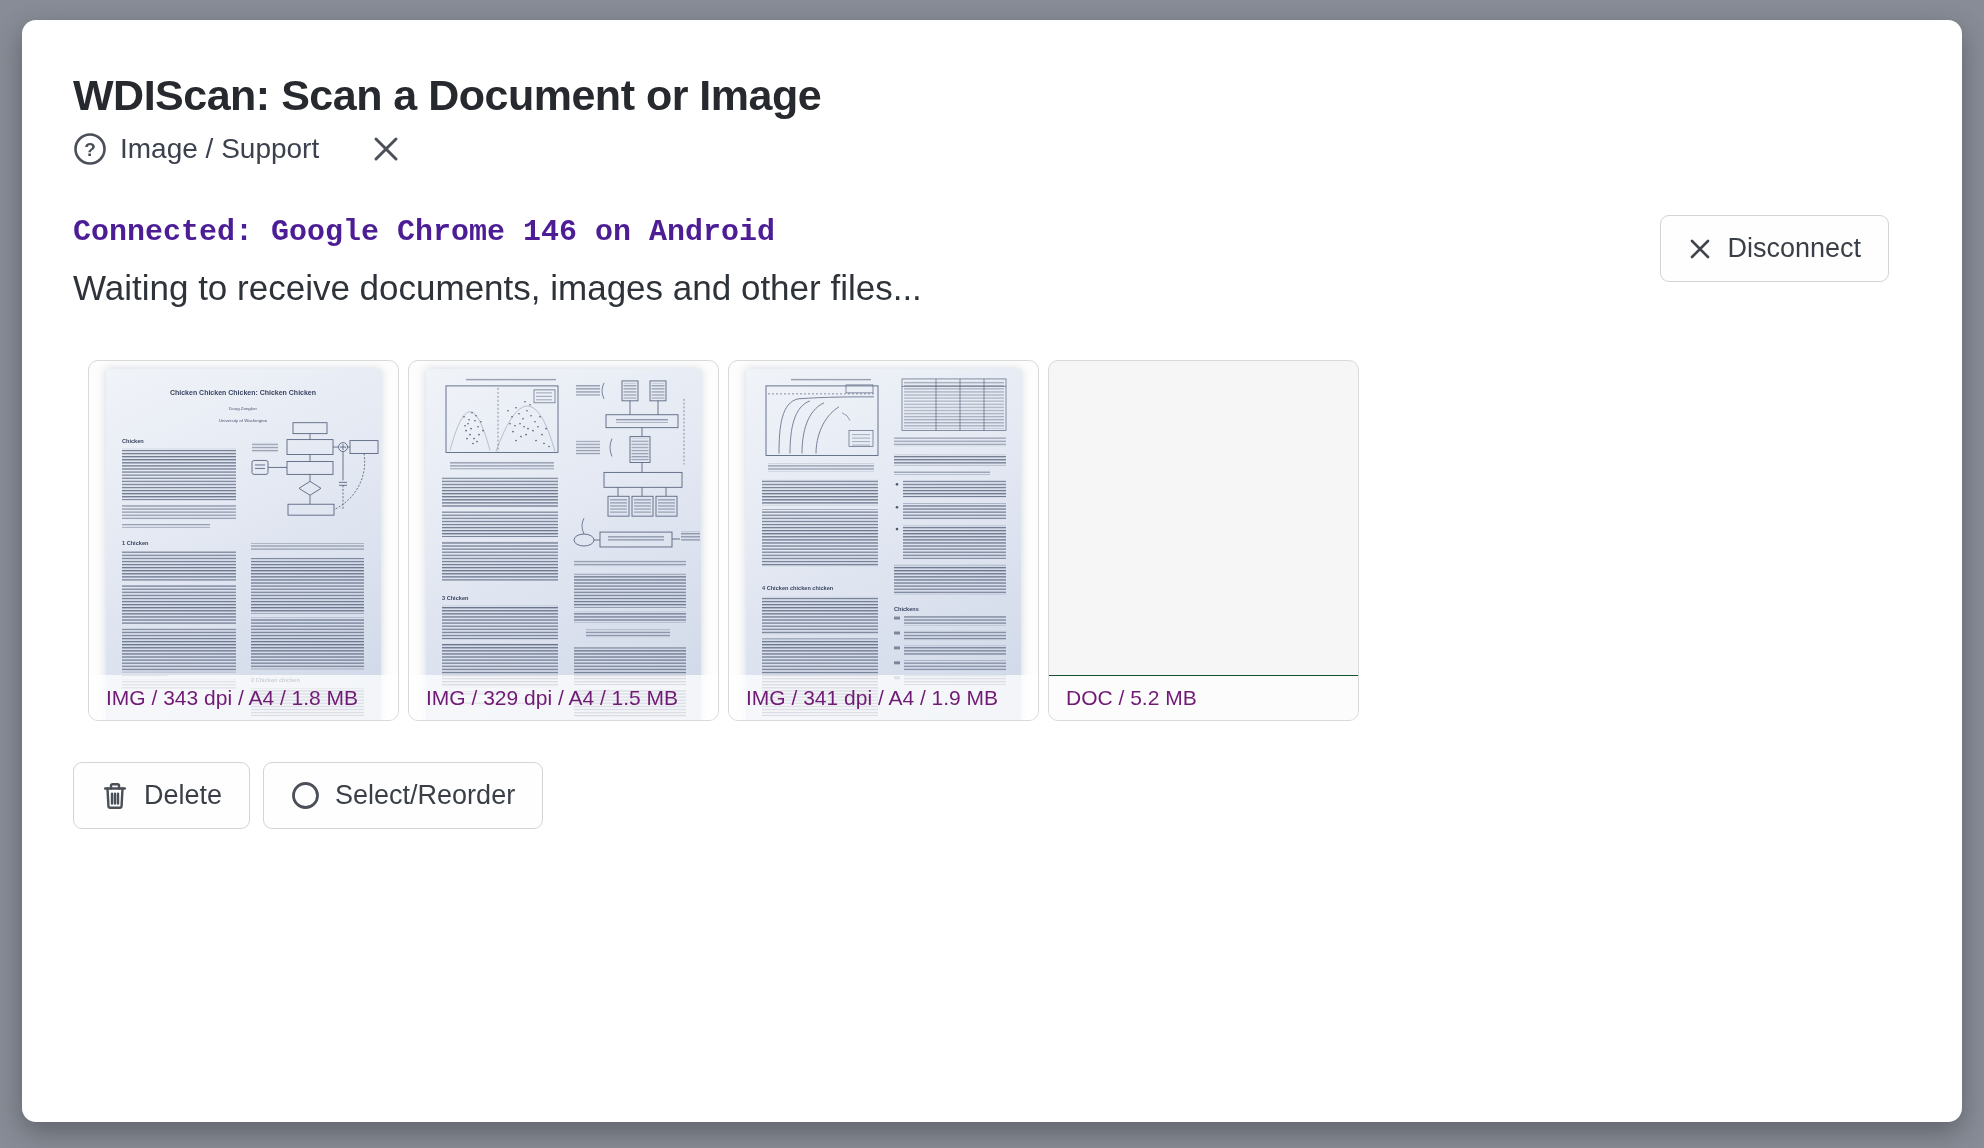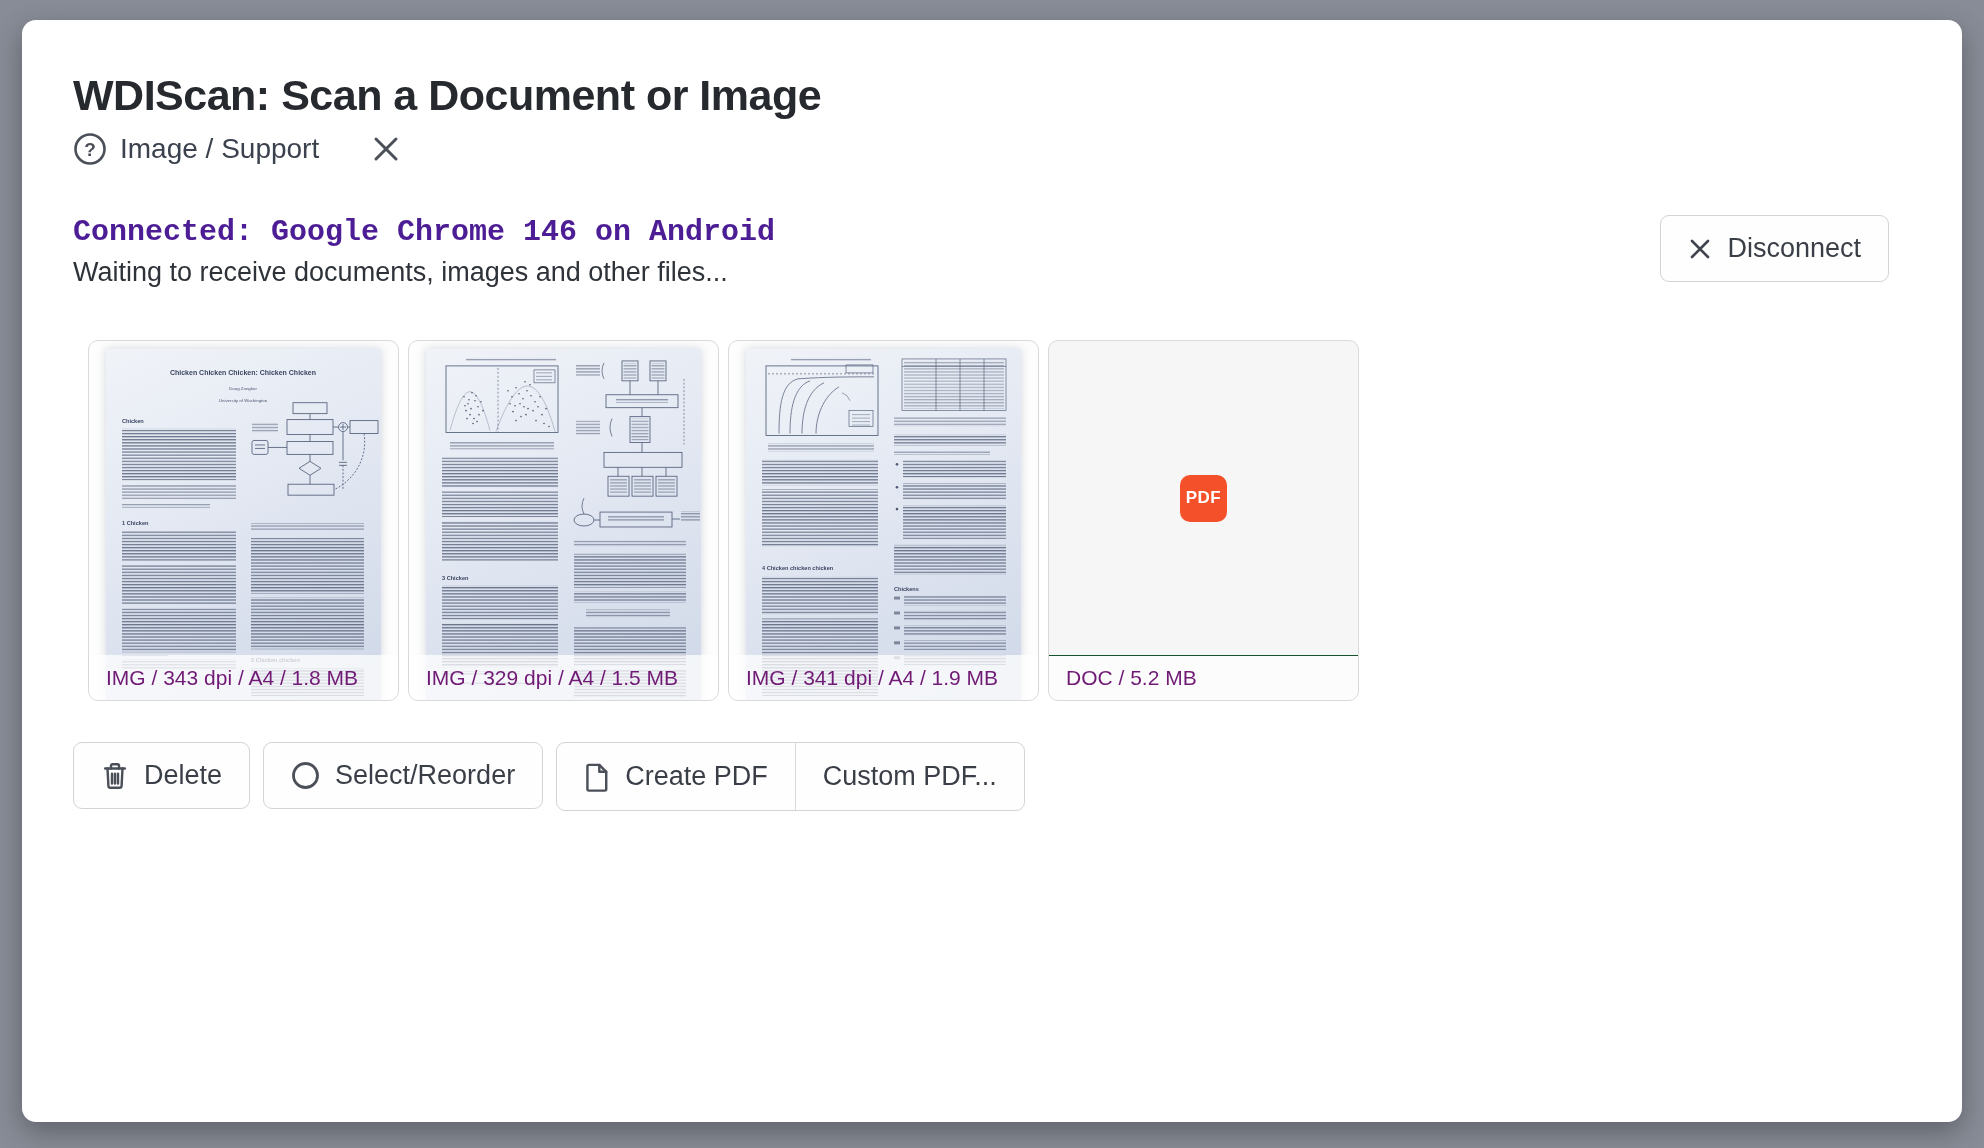--- a/index.html
+++ b/index.html
@@ -18,21 +18,21 @@
     padding: 51px 73px 0 51px;
   }
   .hdr { display: flex; justify-content: space-between; align-items: flex-start; flex-direction: column; }
   .hdr h1 { font-size: 43px; font-weight: bold; color: #26292e; letter-spacing: -0.5px; }
   .hdr-right { display: flex; align-items: center; gap: 50px; margin-top: 12px; }
   .help { display: flex; align-items: center; gap: 13px; cursor: pointer;
           font-size: 28px; color: #3b424d; }
   .iconbtn { cursor: pointer; display:block; }
   .status-row { display: flex; justify-content: space-between; align-items: flex-start; margin-top: 49px; }
   .status-heading { font-size: 30px; font-weight: bold; color: #4c1d95; font-family: Liberation Mono, monospace; }
-  .status-sub { font-size: 27px; color: #2e333a; margin-top: 8px; }
+  .status-sub { font-size: 35px; color: #2e333a; margin-top: 19px; }
   .btn {
     display: inline-flex; align-items: center; gap: 15px;
     height: 67px; padding: 0 27px;
     background: #fefefe; border: 1px solid #d4d4d4; border-radius: 9px;
     font-family: "Liberation Sans", sans-serif;
     font-size: 27px; color: #3a3f47; cursor: pointer; white-space: nowrap;
   }
   .thumbs { display: flex; gap: 9px; margin: 52px 0 0 15px; }
   .thumb {
     position: relative; width: 311px; height: 361px;
@@ -346,23 +346,20 @@
           <rect x="148" y="294" width="6" height="3" fill="#57627b" opacity="0.7"></rect>
           <rect x="158" y="293" width="102" height="10" fill="url(#t3)" opacity="0.75"></rect>
           <rect x="148" y="309" width="6" height="3" fill="#57627b" opacity="0.7"></rect>
           <rect x="158" y="308" width="102" height="10" fill="url(#t3)" opacity="0.75"></rect>
         </svg>
       </div>
       <div class="cap">IMG / 341 dpi / A4 / 1.9 MB</div>
     </div>
 
     <div class="thumb pdf">
-      <div class="body">
-        <div class="badge">PDF</div>
-      </div>
       <div class="cap">DOC / 5.2 MB</div>
     </div>
 
   </div>
 
   <div class="actions">
     <button class="btn">
       <svg width="28" height="30" viewBox="0 0 24 26">
         <g stroke="#4a4f58" stroke-width="2.1" fill="none" stroke-linecap="round" stroke-linejoin="round">
           <path d="M3.5 6.5h17"></path>
@@ -372,29 +369,15 @@
         </g>
       </svg>
       <span>Delete</span>
     </button>
     <button class="btn">
       <svg width="29" height="29" viewBox="0 0 29 29">
         <circle cx="14.5" cy="14.5" r="12" fill="none" stroke="#4a4f58" stroke-width="2.8"></circle>
       </svg>
       <span>Select/Reorder</span>
     </button>
-    <div class="btn-group">
-      <button class="btn">
-        <svg width="26" height="30" viewBox="0 0 22 26">
-          <g stroke="#4a4f58" stroke-width="2.1" fill="none" stroke-linecap="round" stroke-linejoin="round">
-            <path d="M4 2.5h9l6 6v15a1.3 1.3 0 0 1-1.3 1.3H4A1.3 1.3 0 0 1 2.7 23.5v-19.7A1.3 1.3 0 0 1 4 2.5z"></path>
-            <path d="M13 2.5v6h6"></path>
-          </g>
-        </svg>
-        <span>Create PDF</span>
-      </button>
-      <button class="btn">
-        <span>Custom PDF...</span>
-      </button>
-    </div>
   </div>
 
 </div>
 
 </body></html>

